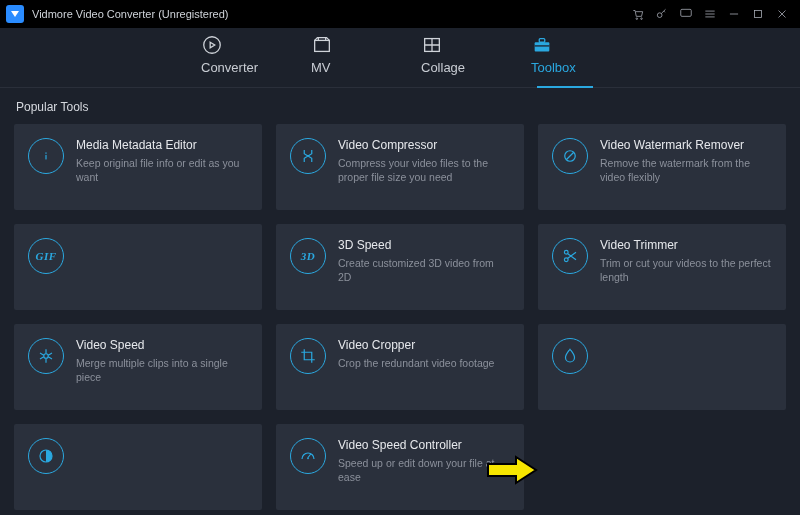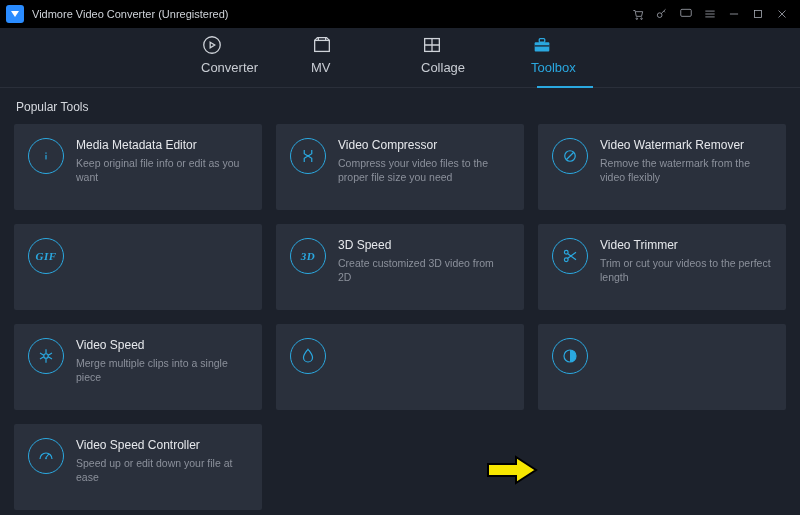--- a/index.html
+++ b/index.html
@@ -277,20 +277,31 @@
           <circle cx="12" cy="12" r="3"></circle>
           <path d="M12 3v6M12 15v6M4 8l5 3M20 8l-5 3M4 16l5-3M20 16l-5-3"></path>
         </svg>
       </div>
     <div class="ctext">
       <div class="ctitle">Video Speed</div>
       <div class="cdesc">Merge multiple clips into a single piece</div>
     </div>
   </div>
 
+  <div class="card">
+    <div class="cicon">
+        <svg viewBox="0 0 24 24">
+          <path d="M7 3v14h14M3 7h14v14"></path>
+        </svg>
+      </div>
+    <div class="ctext">
+      <div class="ctitle">Video Cropper</div>
+      <div class="cdesc">Crop the redundant video footage</div>
+    </div>
+  </div>
 
   <div class="card">
     <div class="cicon">
         <svg viewBox="0 0 24 24">
           <path d="M12 3c3 4 6 7 6 11a6 6 0 11-12 0c0-4 3-7 6-11z"></path>
         </svg>
       </div>
   </div>
 
   <div class="card">

